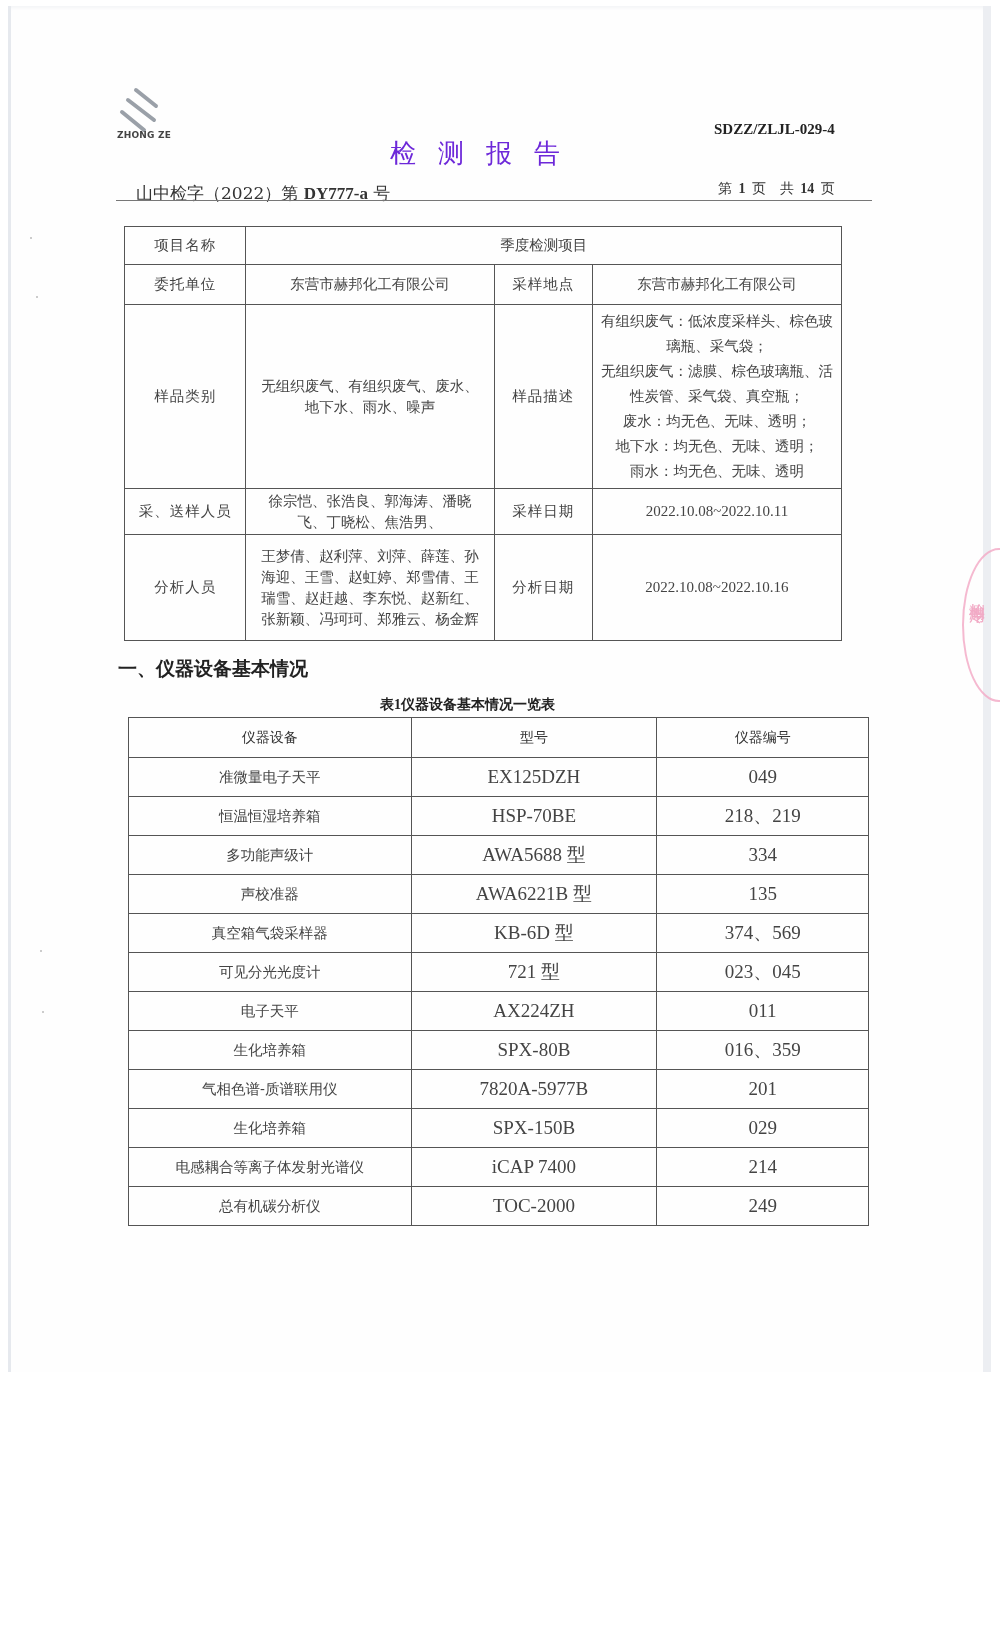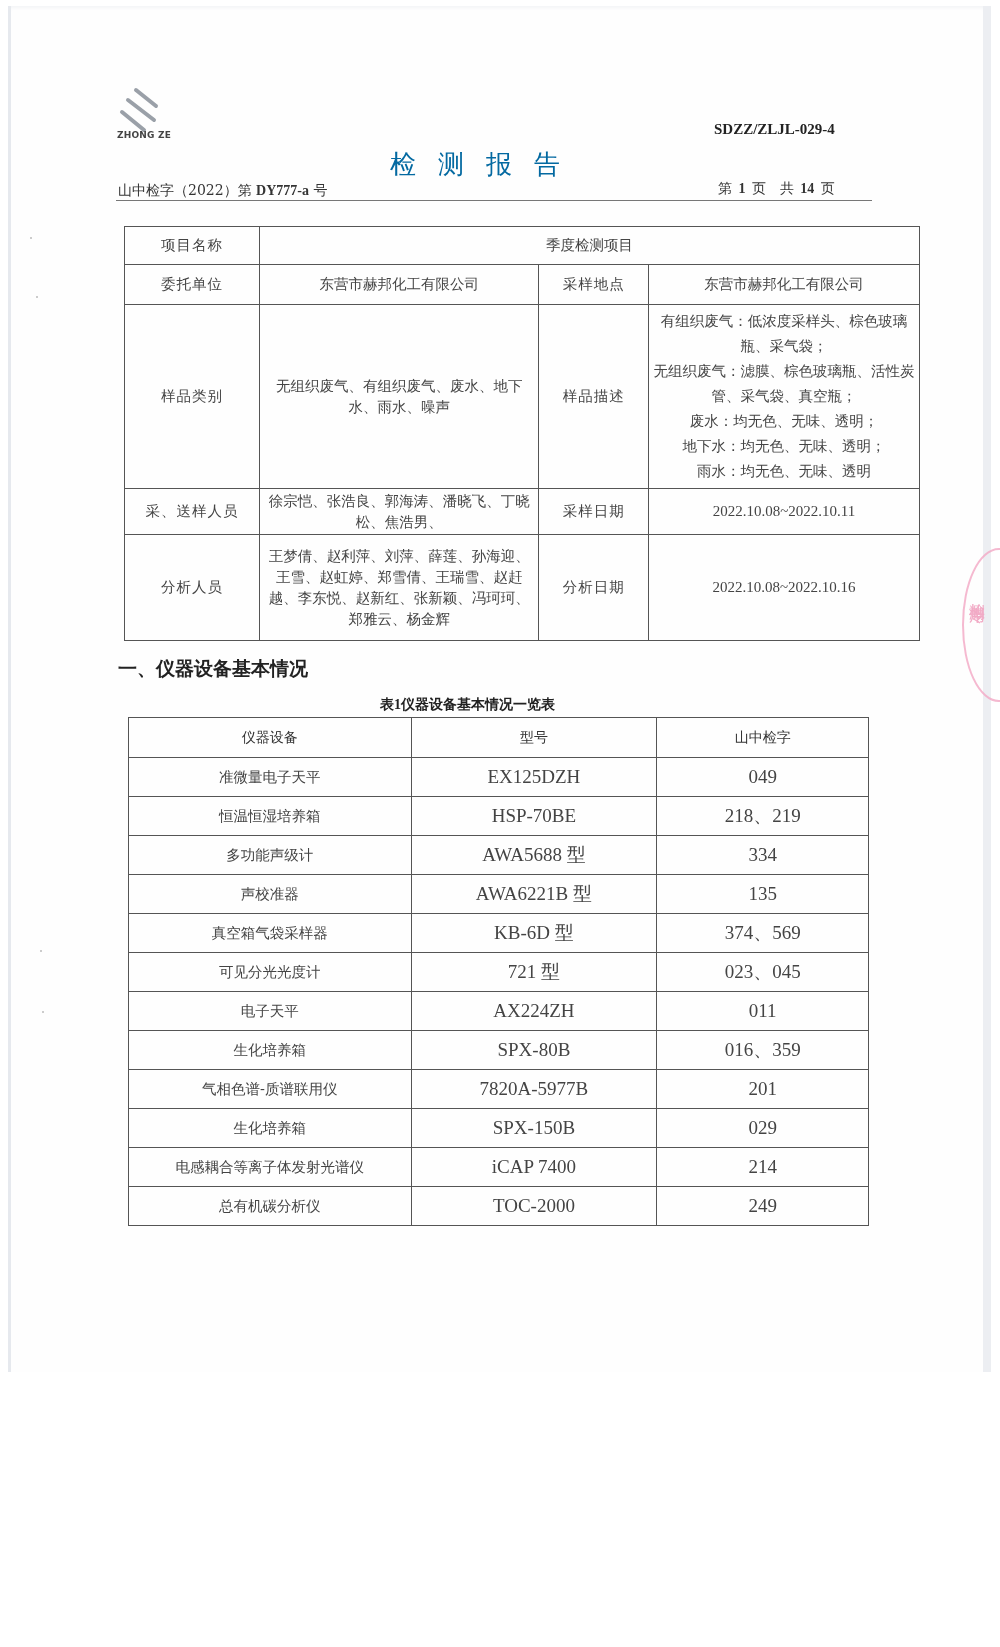--- a/index.html
+++ b/index.html
@@ -16,36 +16,36 @@
     .logo { position: absolute; left: 118px; top: 86px; width: 60px; height: 60px; }
     .logo-text {
       position: absolute; left: 117px; top: 130px; font-family: "DejaVu Sans", sans-serif;
       font-size: 9px; font-weight: bold; color: #444; letter-spacing: 0.2px;
     }
     .doc-code {
       position: absolute; left: 714px; top: 121px; font-family: "Liberation Serif", serif;
       font-weight: bold; font-size: 15px; color: #222;
     }
     .title {
-      position: absolute; left: 390px; top: 147px; font-size: 26px; color: #0369a1;
+      position: absolute; left: 390px; top: 136px; font-size: 26px; color: #6d28d9;
       letter-spacing: 22px; font-family: "DejaVu Serif", serif;
     }
     .report-no {
-      position: absolute; left: 118px; top: 182px; font-size: 14px; color: #333;
+      position: absolute; left: 136px; top: 182px; font-size: 17px; color: #333;
     }
     .report-no b, .page-info b { font-family: "Liberation Serif", serif; }
     .page-info {
       position: absolute; left: 698px; top: 180px; font-size: 14px; color: #333; word-spacing: 2px; margin-left: 20px;
     }
     .rule { position: absolute; left: 116px; top: 200px; width: 756px; height: 1px; background: #777; }
 
     table { border-collapse: collapse; position: absolute; }
     td, th { border: 1.2px solid #555; text-align: center; font-weight: normal; color: #444; }
 
-    .info { left: 124px; top: 226px; width: 796px; font-size: 14.5px; }
+    .info { left: 124px; top: 226px; width: 718px; font-size: 14.5px; }
     .info td { padding: 0 4px; line-height: 21px; }
     .info .lbl { width: 119px; letter-spacing: 1px; }
     .info .val { width: 248px; }
     .info .lbl2 { width: 95px; letter-spacing: 1px; }
     .info .val2 { width: 248px; }
 
     .section {
       position: absolute; left: 118px; top: 656px; font-size: 19px; color: #222; font-weight: bold;
       font-family: "DejaVu Sans", sans-serif;
     }
@@ -151,21 +151,21 @@
 <table class="equip">
   <colgroup>
       <col class="c1">
       <col class="c2">
       <col class="c3">
     </colgroup>
   <thead>
     <tr>
       <th>仪器设备</th>
       <th>型号</th>
-      <th>山中检字</th>
+      <th>仪器编号</th>
     </tr>
   </thead>
   <tbody id="equip-body">
       <tr>
         <td>准微量电子天平</td>
         <td class="model">EX125DZH</td>
         <td class="num">049</td>
       </tr>
       <tr>
         <td>恒温恒湿培养箱</td>

